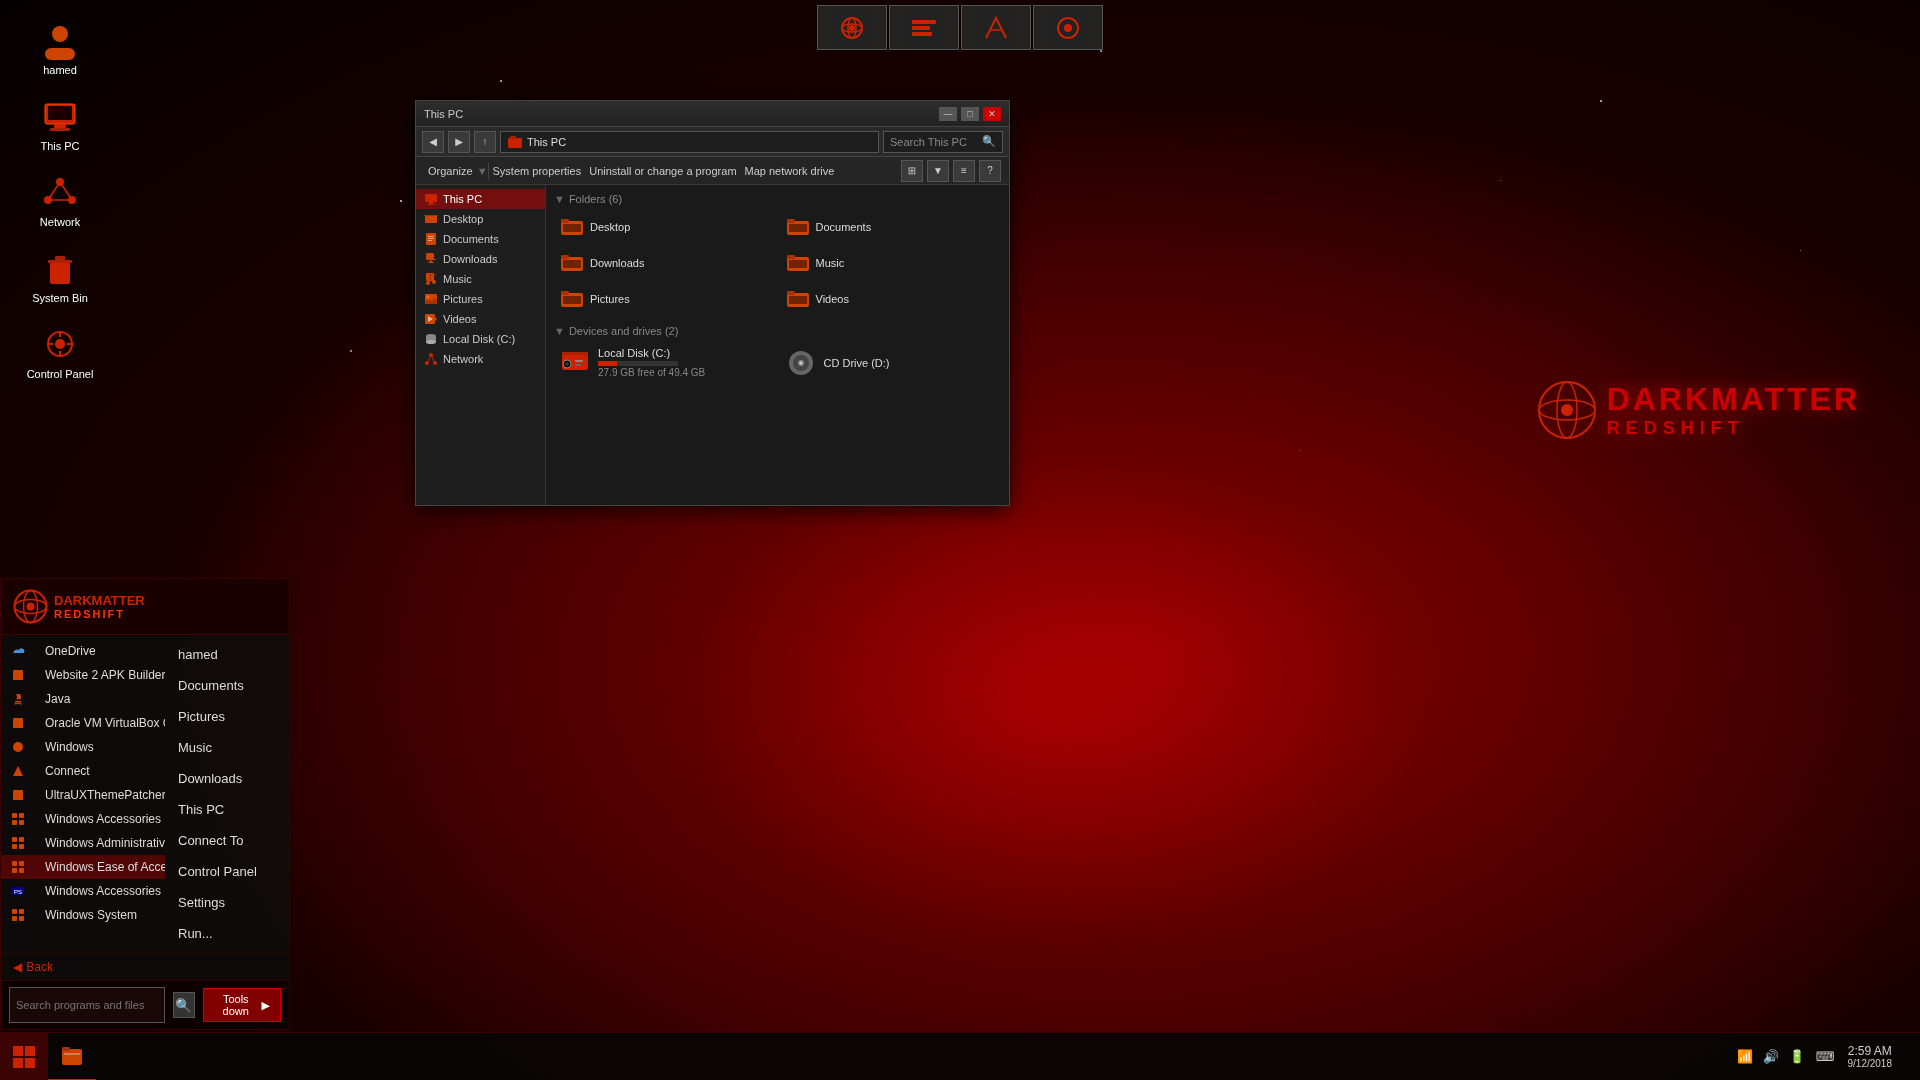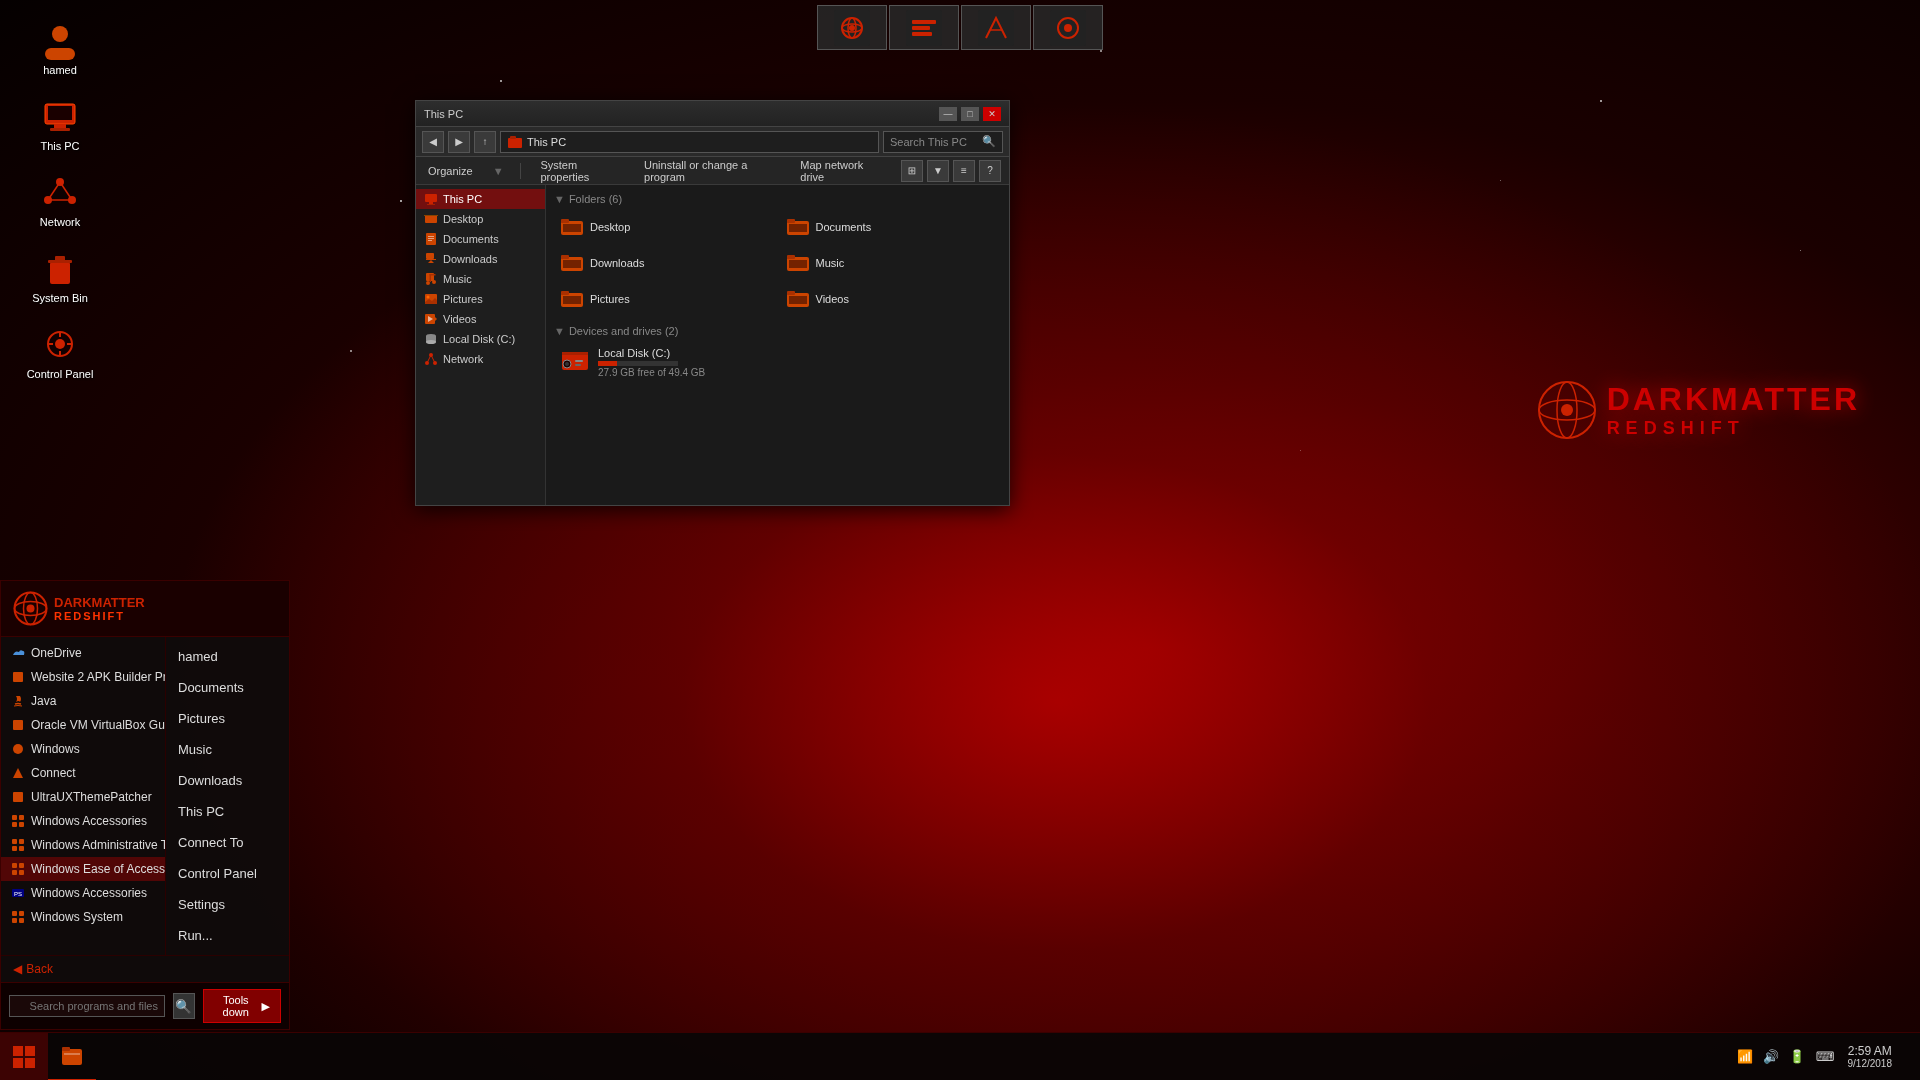--- a/index.html
+++ b/index.html
@@ -144,21 +144,21 @@
       flex: 1;
     }
     .start-left {
       width: 165px;
       border-right: 1px solid #2a0000;
       padding: 4px 0;
     }
     .start-left-item {
       display: flex;
       align-items: flex-start;
-      gap: 6px;
+      gap: 20px;
       padding: 5px 10px;
       color: #ddd;
       font-size: 12px;
       cursor: pointer;
       white-space: nowrap;
       overflow: hidden;
     }
     .start-left-item .item-icon {
       width: 14px;
       height: 14px;
@@ -184,25 +184,24 @@
       padding: 6px 8px;
       display: flex;
       align-items: center;
       gap: 8px;
       border-top: 1px solid #3a0000;
     }
     .search-box {
       flex: 1;
       background: rgba(30,10,10,0.8);
       border: 1px solid #555;
-      height: 22px;
+      height: 36px;
       padding: 8px 6px;
       color: #ccc;
       font-size: 11px;
-      text-align: right;
     }
     .search-btn {
       width: 26px;
       height: 26px;
       background: #333;
       border: 1px solid #555;
       color: #ccc;
       cursor: pointer;
       display: flex;
       align-items: center;
@@ -321,21 +320,21 @@
       color: #888;
       font-size: 11px;
     }
 
     .fe-ribbon {
       background: #252525;
       height: 28px;
       display: flex;
       align-items: center;
       padding: 0 8px;
-      gap: 16px;
+      gap: 0;
       border-bottom: 1px solid #3a3a3a;
     }
     .fe-ribbon-btn {
       color: #ccc;
       font-size: 11px;
       cursor: pointer;
       padding: 2px 4px;
     }
     .fe-ribbon-sep {
       width: 1px;
@@ -839,20 +838,31 @@
             <rect x="15" y="16" width="6" height="2" rx="1" fill="#666"></rect>
           </svg>
           <div class="fe-drive-info">
             <div class="fe-drive-name">Local Disk (C:)</div>
             <div class="fe-drive-bar">
               <div class="fe-drive-bar-fill" style="width:24%"></div>
             </div>
             <div class="fe-drive-size">27.9 GB free of 49.4 GB</div>
           </div>
         </div>
+        <div class="fe-drive-item">
+          <svg class="fe-drive-icon" viewBox="0 0 30 30">
+            <circle cx="15" cy="15" r="12" fill="#666"></circle>
+            <circle cx="15" cy="15" r="8" fill="#444"></circle>
+            <circle cx="15" cy="15" r="3" fill="#888"></circle>
+            <circle cx="15" cy="15" r="1.5" fill="#ccc"></circle>
+          </svg>
+          <div class="fe-drive-info">
+            <div class="fe-drive-name">CD Drive (D:)</div>
+          </div>
+        </div>
       </div>
     </div>
   </div>
 </div>
 
 <div class="start-menu">
 
   <div class="start-menu-header">
     <div class="dm-logo-small">
       <svg width="35" height="35" viewBox="0 0 35 35">

